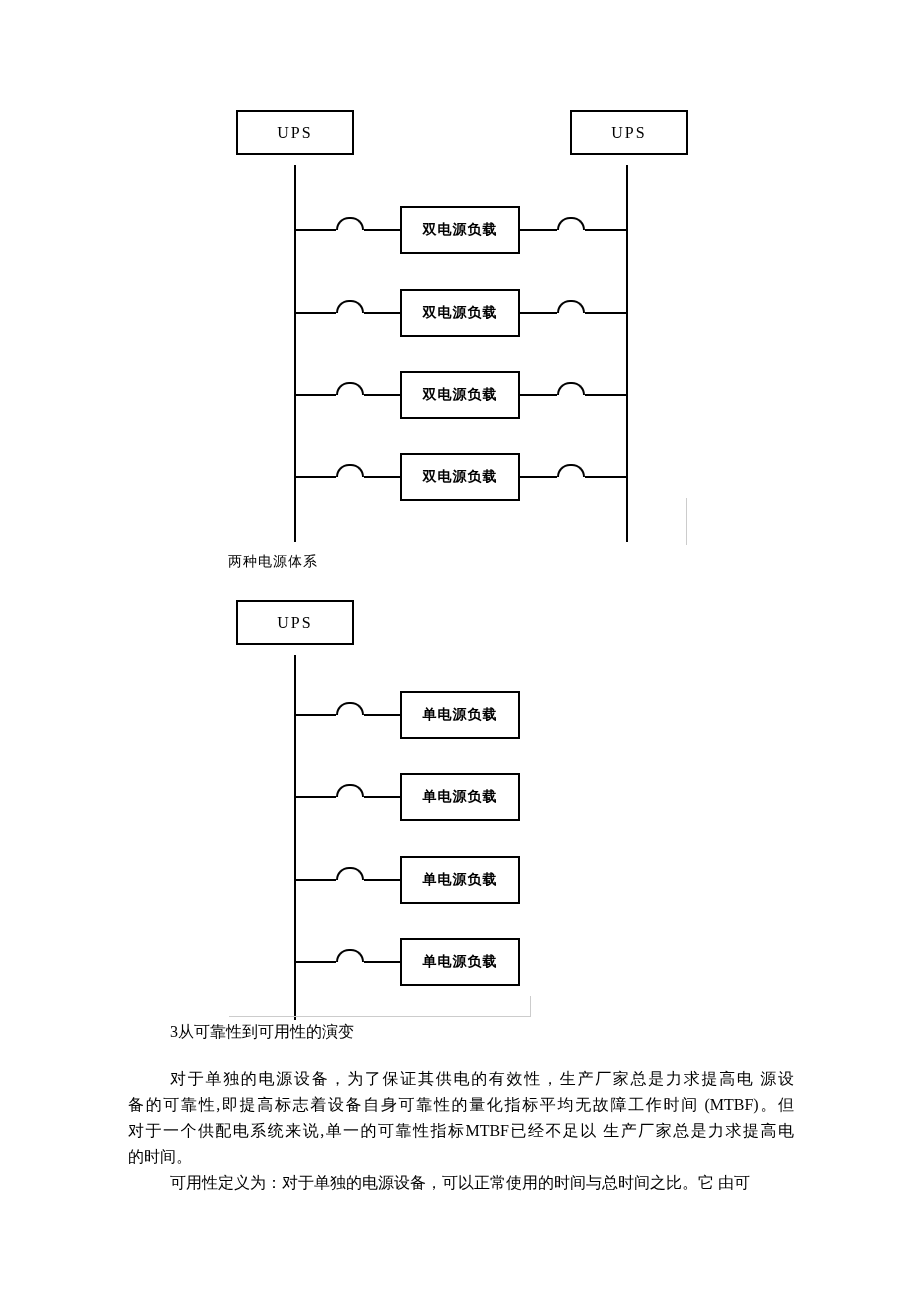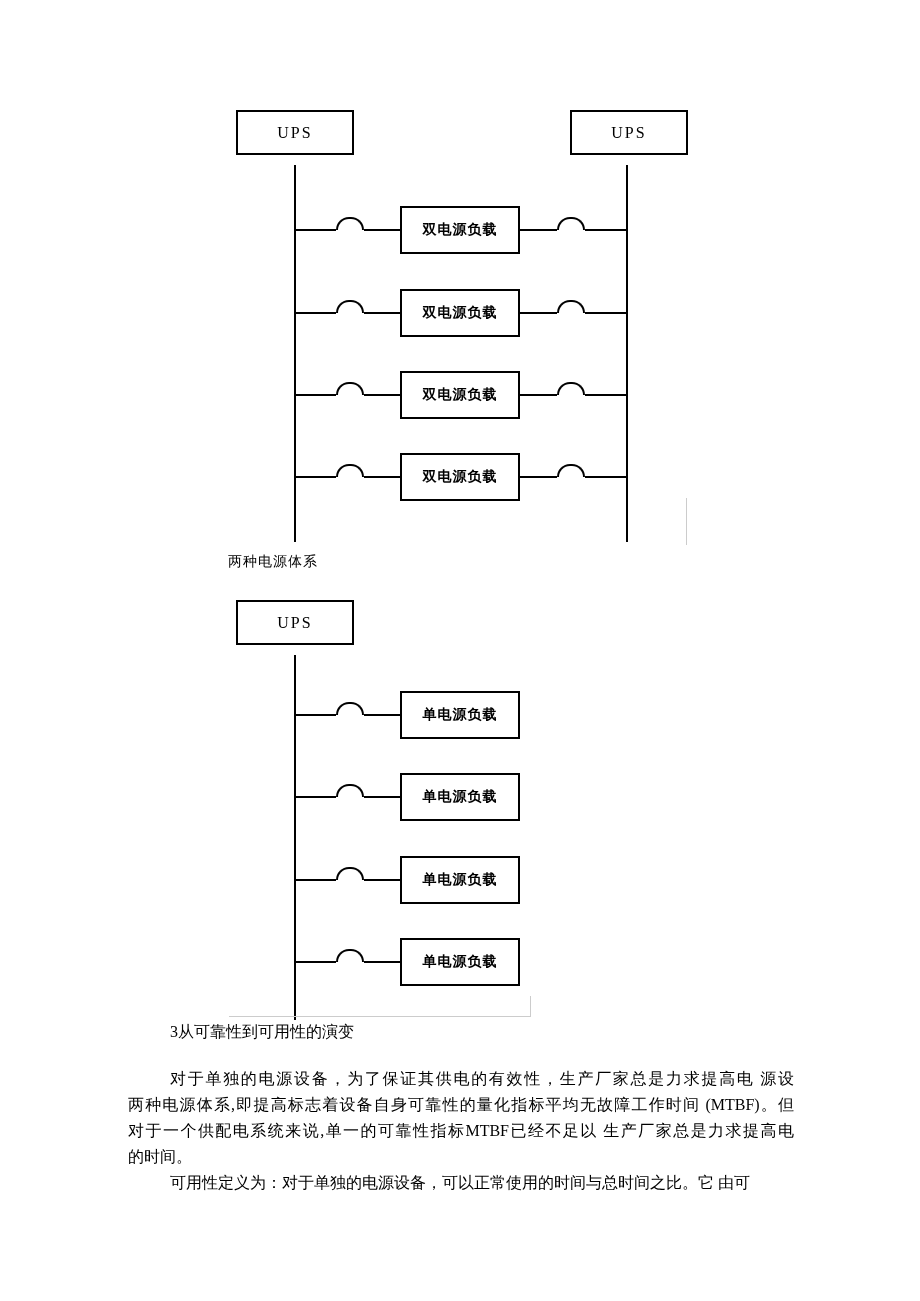--- a/index.html
+++ b/index.html
@@ -143,20 +143,20 @@
     <div class="box load" style="left:400px; top:938px;">单电源负载</div>
 
     <div class="artifact" style="left:229px; top:1016px; width:302px; height:1px;"></div>
     <div class="artifact" style="left:530px; top:996px; width:1px; height:21px;"></div>
   </div>
 
   <div>
     <div class="tline ind" style="top:996px;margin-top:23px;">3从可靠性到可用性的演变</div>
 
     <div class="tline ind just" style="top:1066px;">对于单独的电源设备，为了保证其供电的有效性，生产厂家总是力求提高电 源设</div>
-    <div class="tline just" style="top:1092px;">两种电源体系,即提高标志着设备自身可靠性的量化指标平均无故障工作时间 (MTBF)。但</div>
+    <div class="tline just" style="top:1092px;">备的可靠性,即提高标志着设备自身可靠性的量化指标平均无故障工作时间 (MTBF)。但</div>
     <div class="tline just" style="top:1118px;">对于一个供配电系统来说,单一的可靠性指标MTBF已经不足以 生产厂家总是力求提高电</div>
     <div class="tline" style="top:1144px;">的时间。</div>
 
     <div class="tline ind" style="top:1170px;">可用性定义为：对于单独的电源设备，可以正常使用的时间与总时间之比。它 由可</div>
   </div>
 
 </div>
 
 </body></html>

